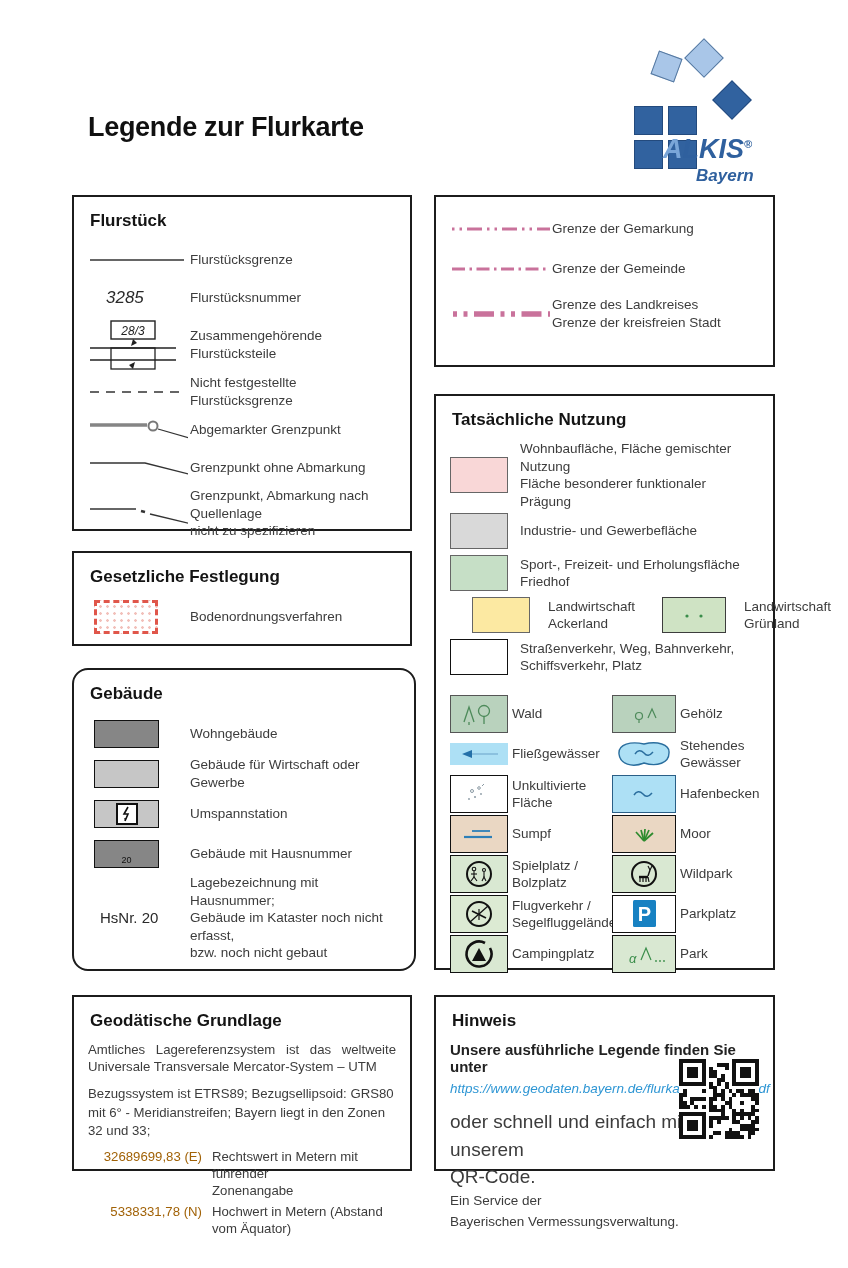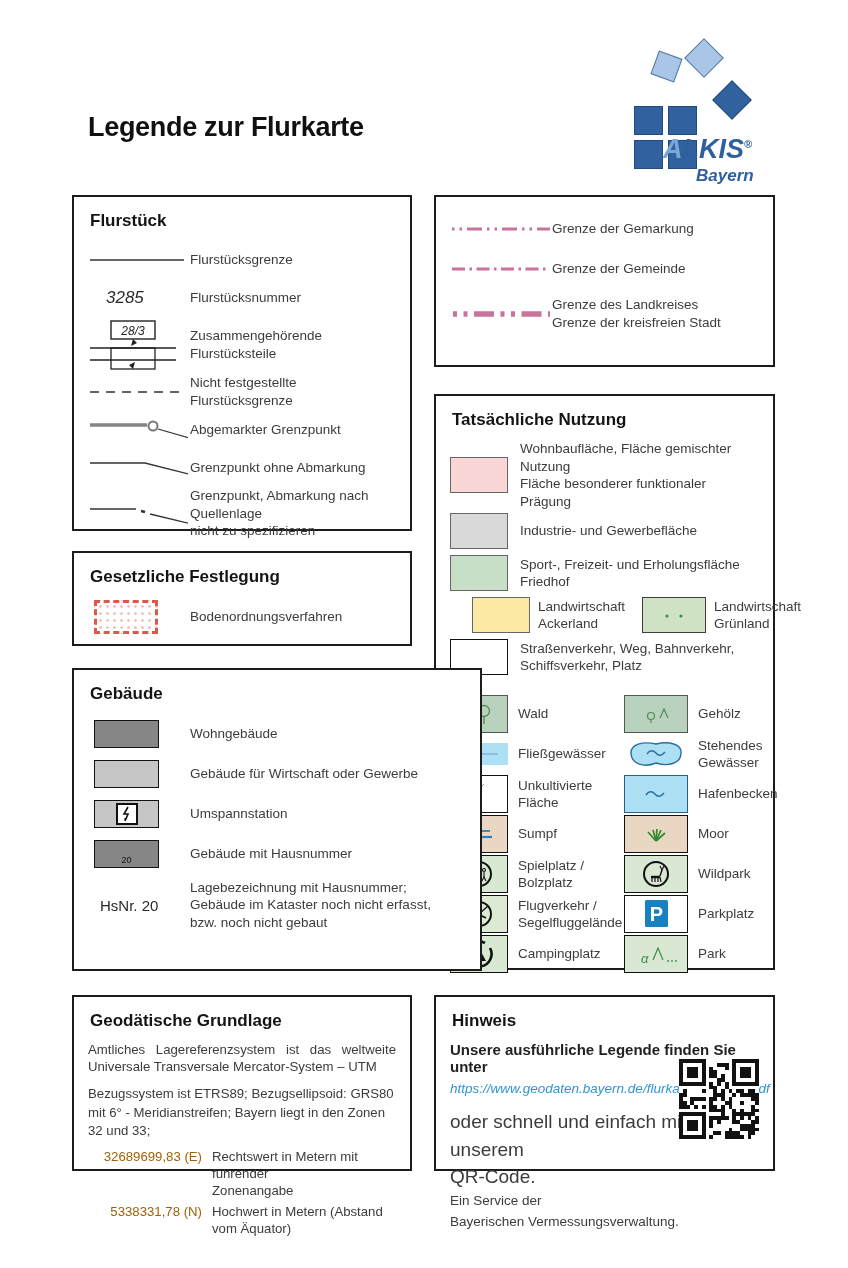--- a/index.html
+++ b/index.html
@@ -37,39 +37,39 @@
   #box-gebaeude .row { min-height:40px; }
   .bsw { width:65px; height:28px; border:1.5px solid #111; margin-left:6px; display:flex; align-items:flex-end; justify-content:center; }
   .bsw.dark { background:#868686; }
   .bsw.light { background:#c6c6c6; }
   .bsw.red { background:#f2695e; }
   .bsw .hnum { font-size:9px; color:#111; line-height:1.5; }
   .trafo { width:22px; height:22px; background:#fff; border:2px solid #111; margin:auto; display:flex; align-items:center; justify-content:center; }
   .hsnr { font-size:15px; color:#2a2a2a; padding-left:12px; }
   
   .nrow { display:grid; grid-template-columns:58px 1fr; column-gap:12px; align-items:center; min-height:42px; }
-  .nrow4 { display:grid; grid-template-columns:58px 96px 64px 1fr; column-gap:8px; align-items:center; min-height:42px;padding-left:22px; }
+  .nrow4 { display:grid; grid-template-columns:58px 96px 64px 1fr; column-gap:18px; align-items:center; min-height:42px;padding-left:22px; }
   .nsw { width:58px; height:36px; border:1px solid #666; }
   .nsw.wohnbau { background:#f9d7d7; }
   .nsw.industrie { background:#d9d9d9; }
   .nsw.sport { background:#c6dfc6; }
   .nsw.acker { background:#fce9a2; }
   .nsw.gruen { background:#cfe3c4; border-color:#3d3d3d; position:relative; }
   .nsw.verkehr { background:#fff; border:1.5px solid #111; }
   .psw { width:58px; height:38px; border:1.5px solid #111; display:flex; align-items:center; justify-content:center; }
   .psw.r { width:64px; }
   .psw.wald { background:#b9d2bd; border:1px solid #555; }
   .psw.pgreen { background:#d9e8d2; }
   .psw.pgreen2 { background:#dcead3; }
   .psw.blue { background:#ade0f5; border:1.5px solid #2a5f87; }
   .psw.strip { background:#ade0f5; border:none; height:22px; }
   .psw.white { background:#fff; }
   .psw.tan { background:#ead7c3; }
   .psw.noborder { border:none; background:transparent; }
-  .prow { display:grid; grid-template-columns:58px 96px 64px 1fr; column-gap:10px; align-items:center; min-height:40px; }
+  .prow { display:grid; grid-template-columns:58px 96px 64px 1fr; column-gap:4px; align-items:center; min-height:40px; }
   
   #box-geodaesie p { font-size:13.2px; line-height:1.32; margin-bottom:9px; }
   #box-geodaesie .just { text-align:justify; }
   .coord { display:grid; grid-template-columns:114px 1fr; column-gap:10px; font-size:13.2px; line-height:1.3; margin-bottom:3px; }
   .coord .val { text-align:right; color:#a16207; }
   
   #box-hinweis .intro { font-size:15px; font-weight:700; color:#222; margin-bottom:6px; }
   #box-hinweis .link { font-size:13.5px; font-style:italic; color:#2e96d4; text-decoration:none; display:block; margin-bottom:12px; }
   #box-hinweis .qrtext { font-size:19px; line-height:1.45; white-space:pre-line; margin-bottom:0; }
   #box-hinweis .service { font-size:13.5px; line-height:1.55; white-space:pre-line; }
@@ -381,21 +381,21 @@
 <div class="box" id="box-festlegung" style="left:72px; top:551px; width:340px; height:95px;">
   <h2>Gesetzliche Festlegung</h2>
   <div class="row" style="min-height:40px;">
     <div class="symcell">
         <div class="bodenordnung"></div>
       </div>
     <div class="lbl">Bodenordnungsverfahren</div>
     </div>
 </div>
 
-<div class="box" id="box-gebaeude" style="left:72px; top:668px; width:410px; height:303px;">
+<div class="box" id="box-gebaeude" style="left:72px; top:668px; width:344px; height:303px;border-radius:16px;">
   <h2>Gebäude</h2>
   <div class="row">
       <div class="symcell">
         <div class="bsw dark"></div>
       </div>
     <div class="lbl">Wohngebäude</div>
     </div>
   <div class="row">
       <div class="symcell">
         <div class="bsw light"></div>

